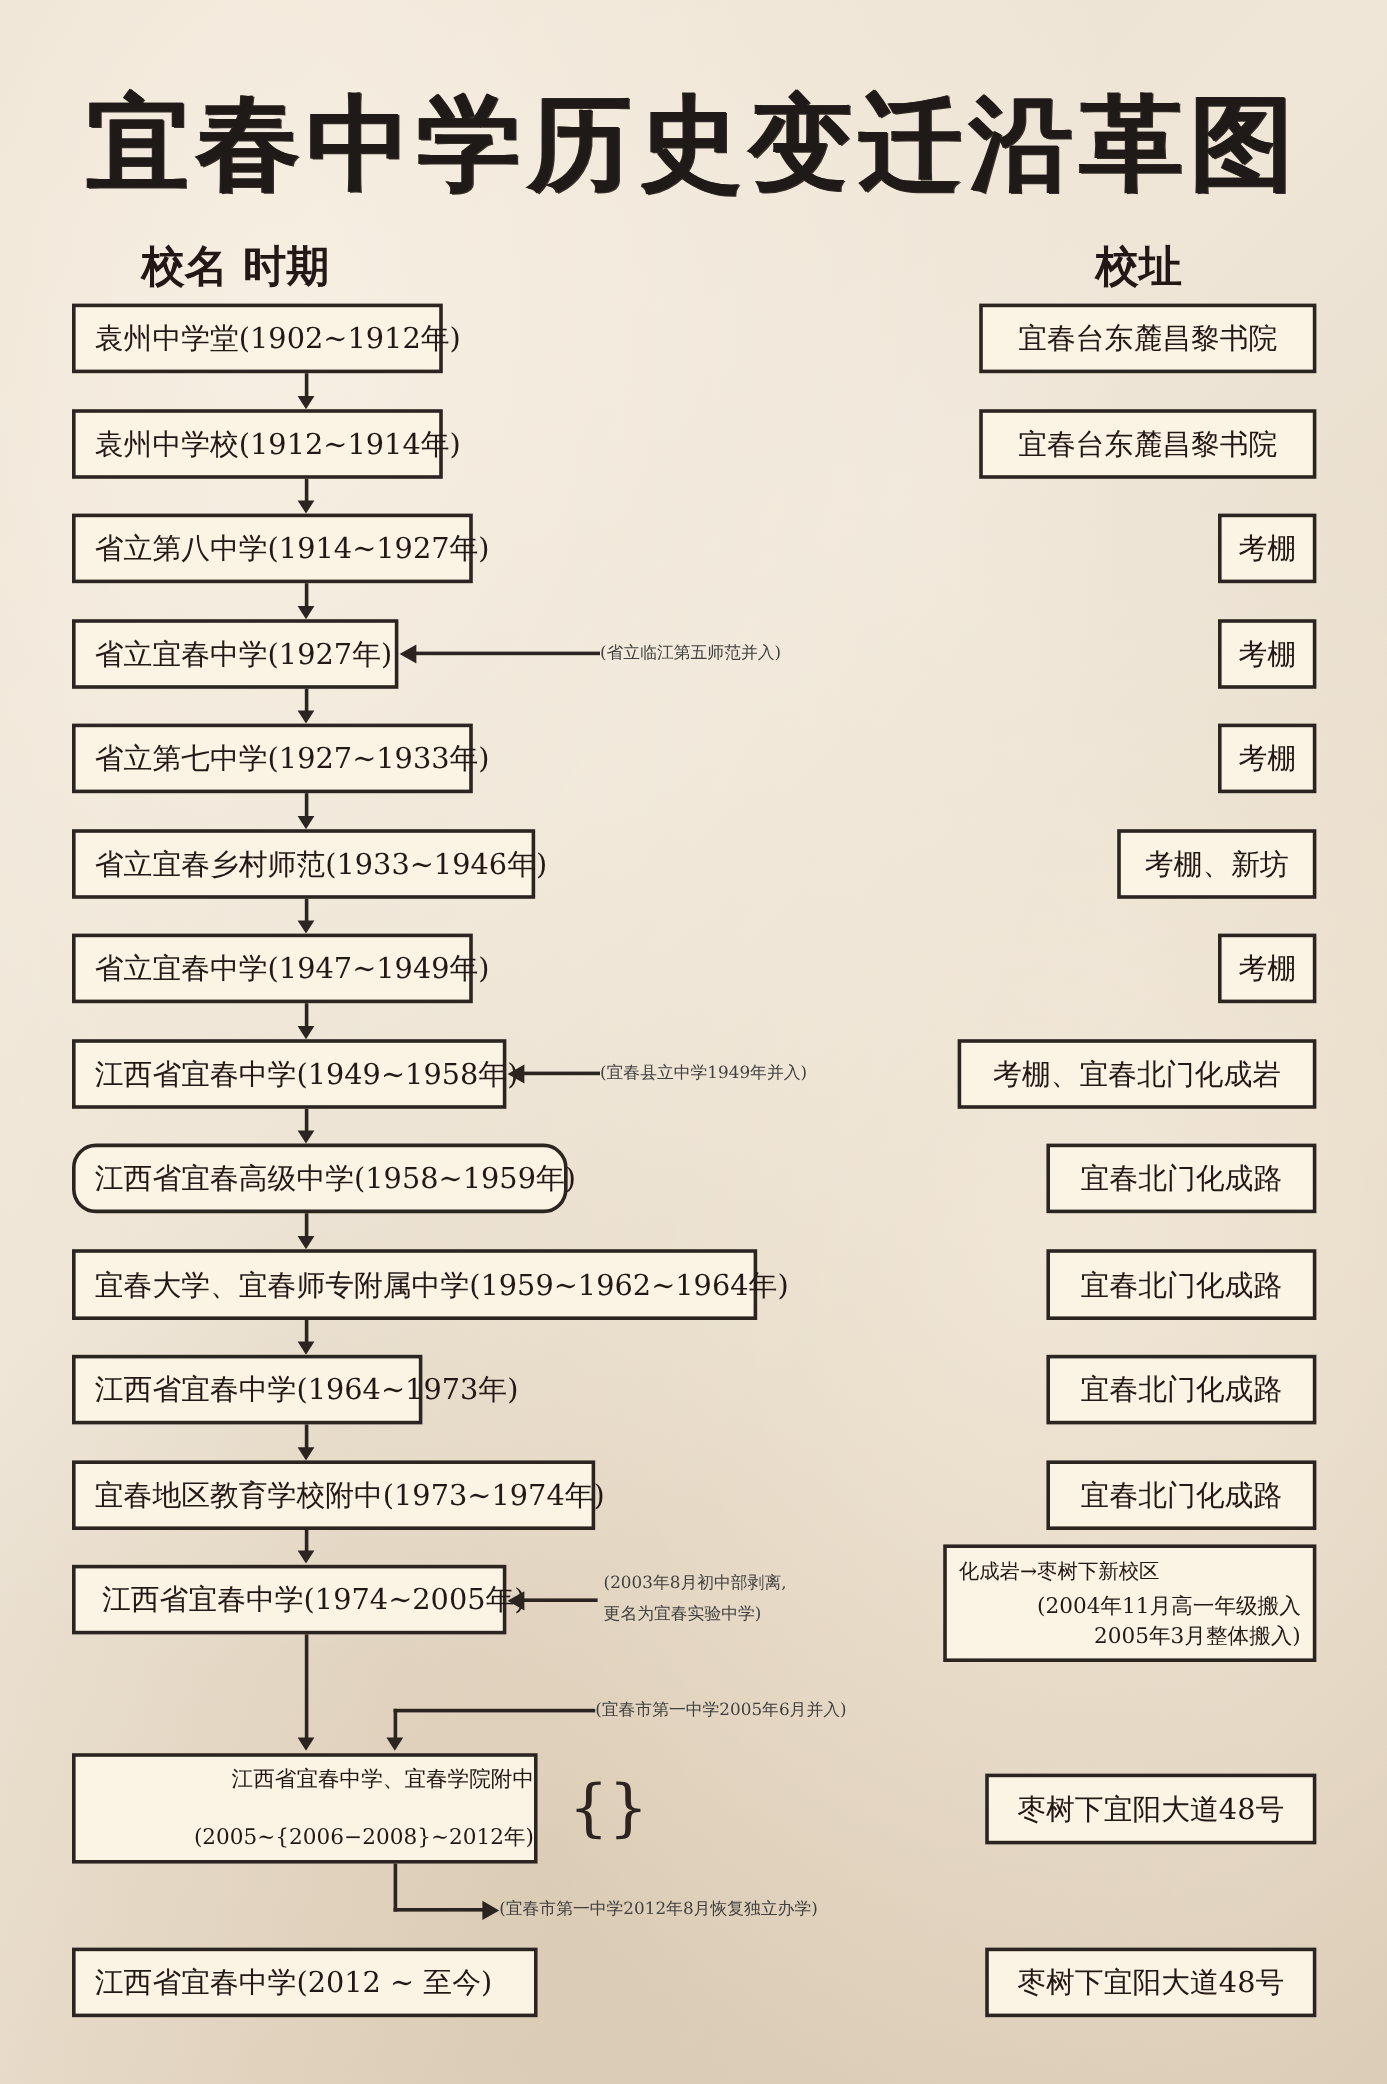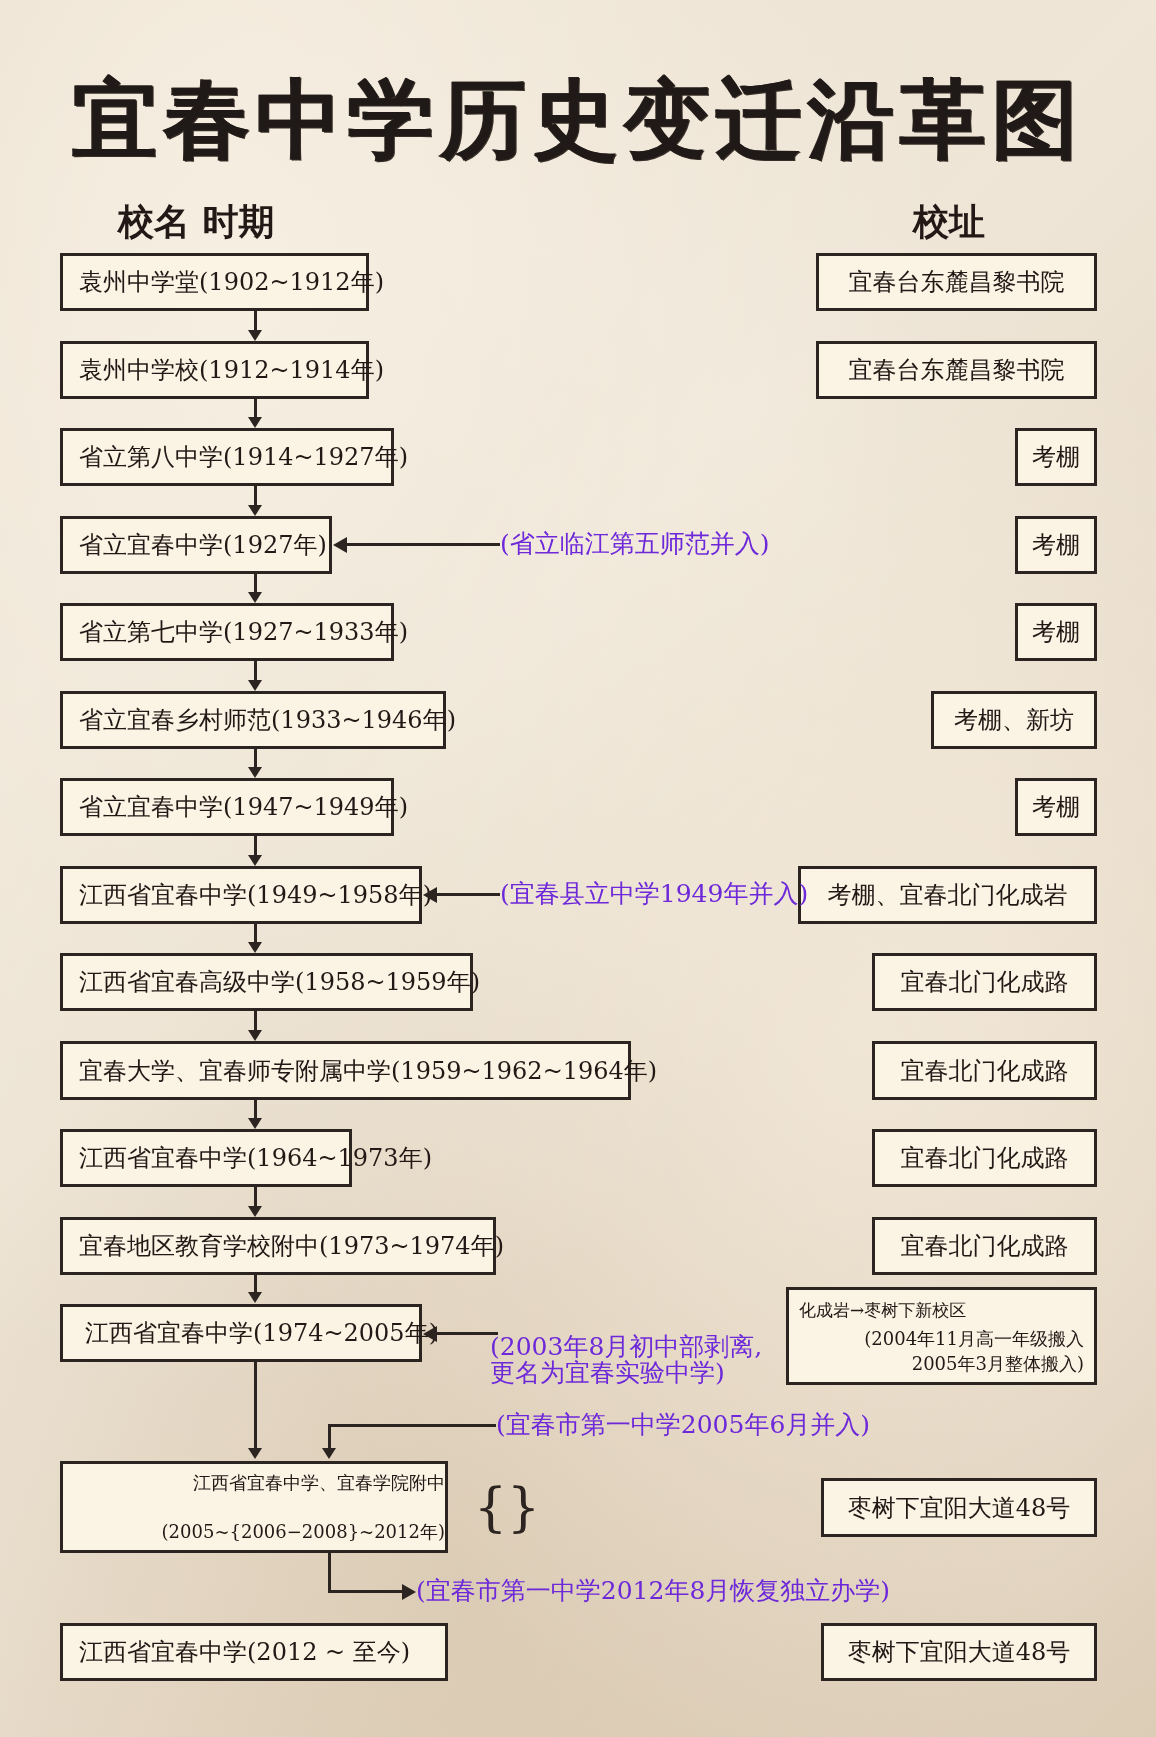--- a/index.html
+++ b/index.html
@@ -45,21 +45,21 @@
   .arrow-left {
     position: absolute; width: 0; height: 0;
     border-top: 8px solid transparent; border-bottom: 8px solid transparent;
     border-right: 14px solid #2c2420;
   }
   .arrow-right {
     position: absolute; width: 0; height: 0;
     border-top: 8px solid transparent; border-bottom: 8px solid transparent;
     border-left: 14px solid #2c2420;
   }
-  .note { position: absolute; font-size: 25px; white-space: nowrap; color: #6d28d9; line-height: 26px; }
+  .note { position: absolute; font-size: 14px; white-space: nowrap; color: #404040; line-height: 26px; }
   .brace-note { position: absolute; display: flex; align-items: center; }
   .brace { font-size: 52px; line-height: 52px; font-weight: 200; color: #2c2420; }
   .brace-lines { display: flex; flex-direction: column; font-size: 18px; line-height: 26px; padding: 0 4px; }
   .brace-lines span:nth-child(2) { padding-left: 20px; }
 </style>
 </head>
 <body>
 
 <div class="title">宜春中学历史变迁沿革图</div>
 <div class="col-head" style="left:118px;">校名  时期</div>
@@ -136,21 +136,21 @@
   </div>
 <div class="box right" style="top:866px;width:299px;height:58px;">
     <span>考棚、宜春北门化成岩</span>
   </div>
 <div class="arrow-left" style="left:423px;top:887px;"></div>
 <div class="hline" style="left:435px;top:893px;width:65px;"></div>
 <div class="note" style="left:500px;top:881px;">(宜春县立中学1949年并入)</div>
 <div class="vline" style="left:254px;top:924px;height:21px;"></div>
 <div class="arrow-down" style="left:248px;top:942px;"></div>
 
-<div class="box left" style="top:953px;width:413px;height:58px;">
+<div class="box left" style="top:953px;width:413px;height:58px;border-radius:20px;">
     <span>江西省宜春高级中学(1958~1959年)</span>
   </div>
 <div class="box right" style="top:953px;width:225px;height:58px;">
     <span>宜春北门化成路</span>
   </div>
 <div class="vline" style="left:254px;top:1011px;height:22px;"></div>
 <div class="arrow-down" style="left:248px;top:1030px;"></div>
 
 <div class="box left" style="top:1041px;width:571px;height:59px;">
     <span>宜春大学、宜春师专附属中学(1959~1962~1964年)</span>
@@ -177,21 +177,21 @@
     <span>宜春北门化成路</span>
   </div>
 <div class="vline" style="left:254px;top:1275px;height:18px;"></div>
 <div class="arrow-down" style="left:248px;top:1292px;"></div>
 
 <div class="box left" style="top:1304px;width:362px;height:58px;padding-left:22px;">
     <span>江西省宜春中学(1974~2005年)</span>
   </div>
 <div class="arrow-left" style="left:423px;top:1326px;"></div>
 <div class="hline" style="left:435px;top:1332px;width:63px;"></div>
-<div class="note" style="left:490px;top:1306px;margin-top:28px;">
+<div class="note" style="left:503px;top:1306px;">
   <div>(2003年8月初中部剥离,</div>
   <div>更名为宜春实验中学)</div>
 </div>
 <div class="box right multi" style="top:1287px;width:311px;height:98px;">
   <span class="l1">化成岩→枣树下新校区</span>
   <span class="l2">(2004年11月高一年级搬入</span>
   <span class="l3">2005年3月整体搬入)</span>
 </div>
 <div class="vline" style="left:254px;top:1362px;height:88px;"></div>
 <div class="arrow-down" style="left:248px;top:1448px;"></div>

